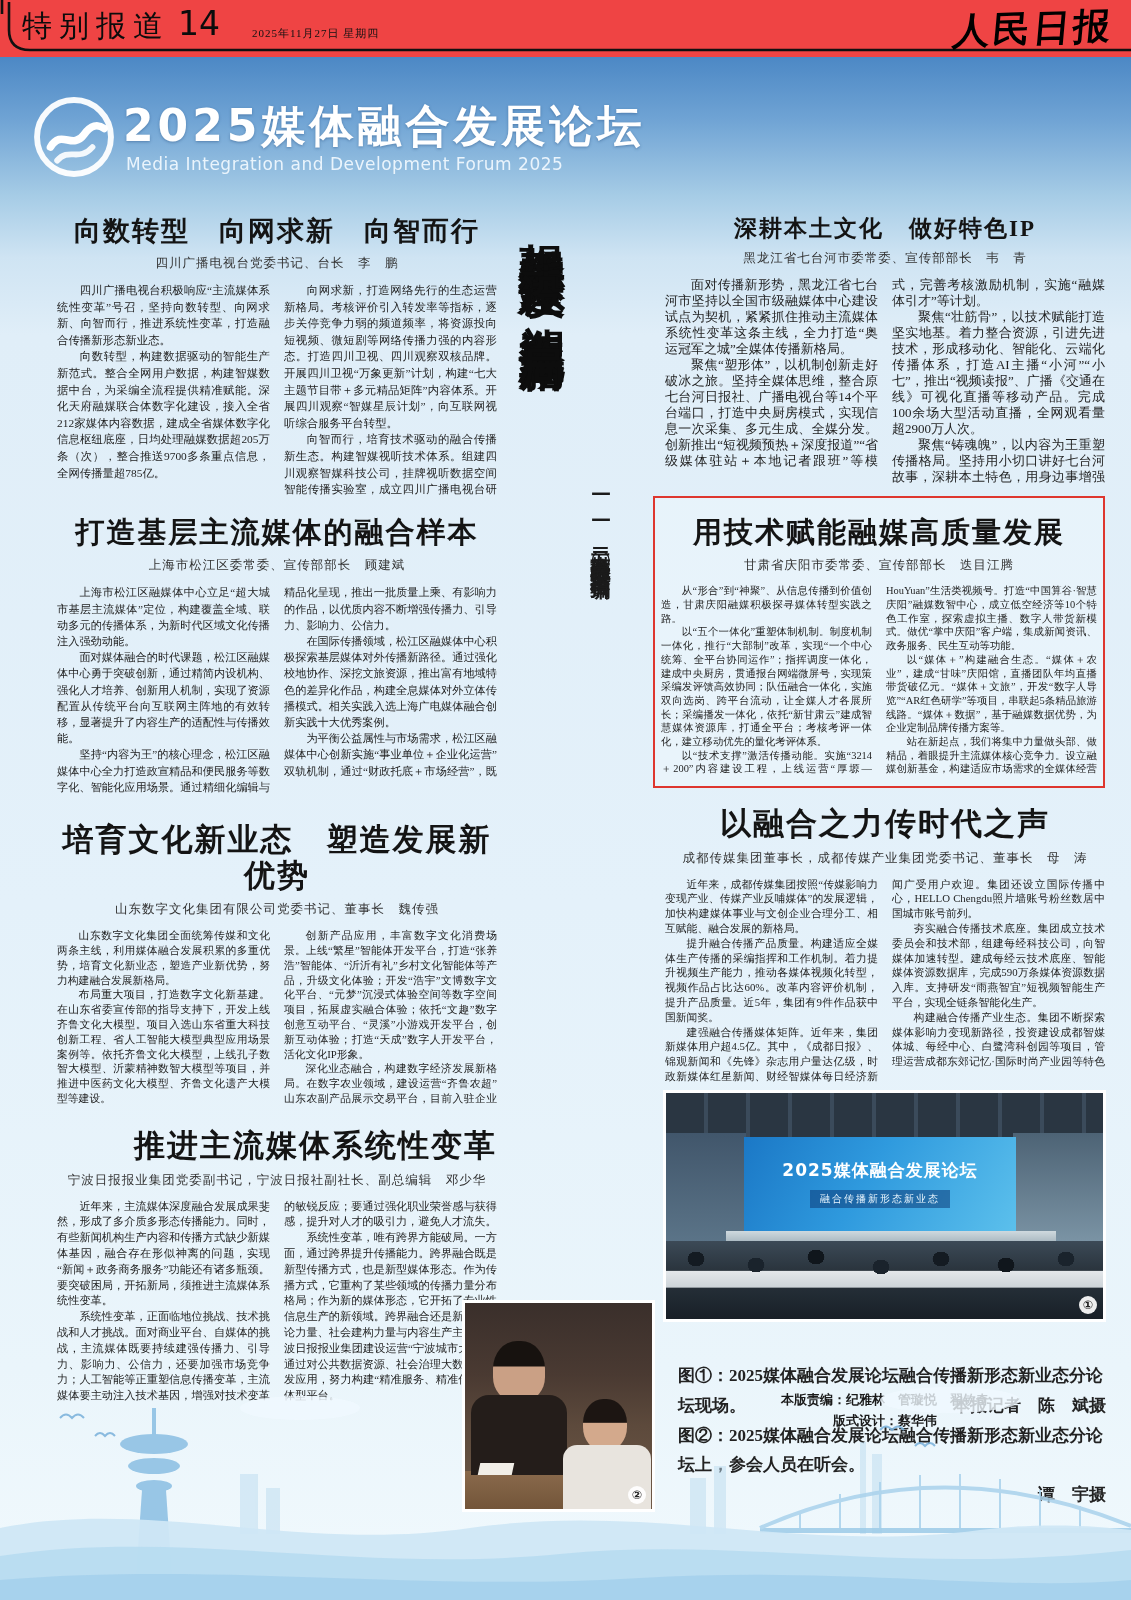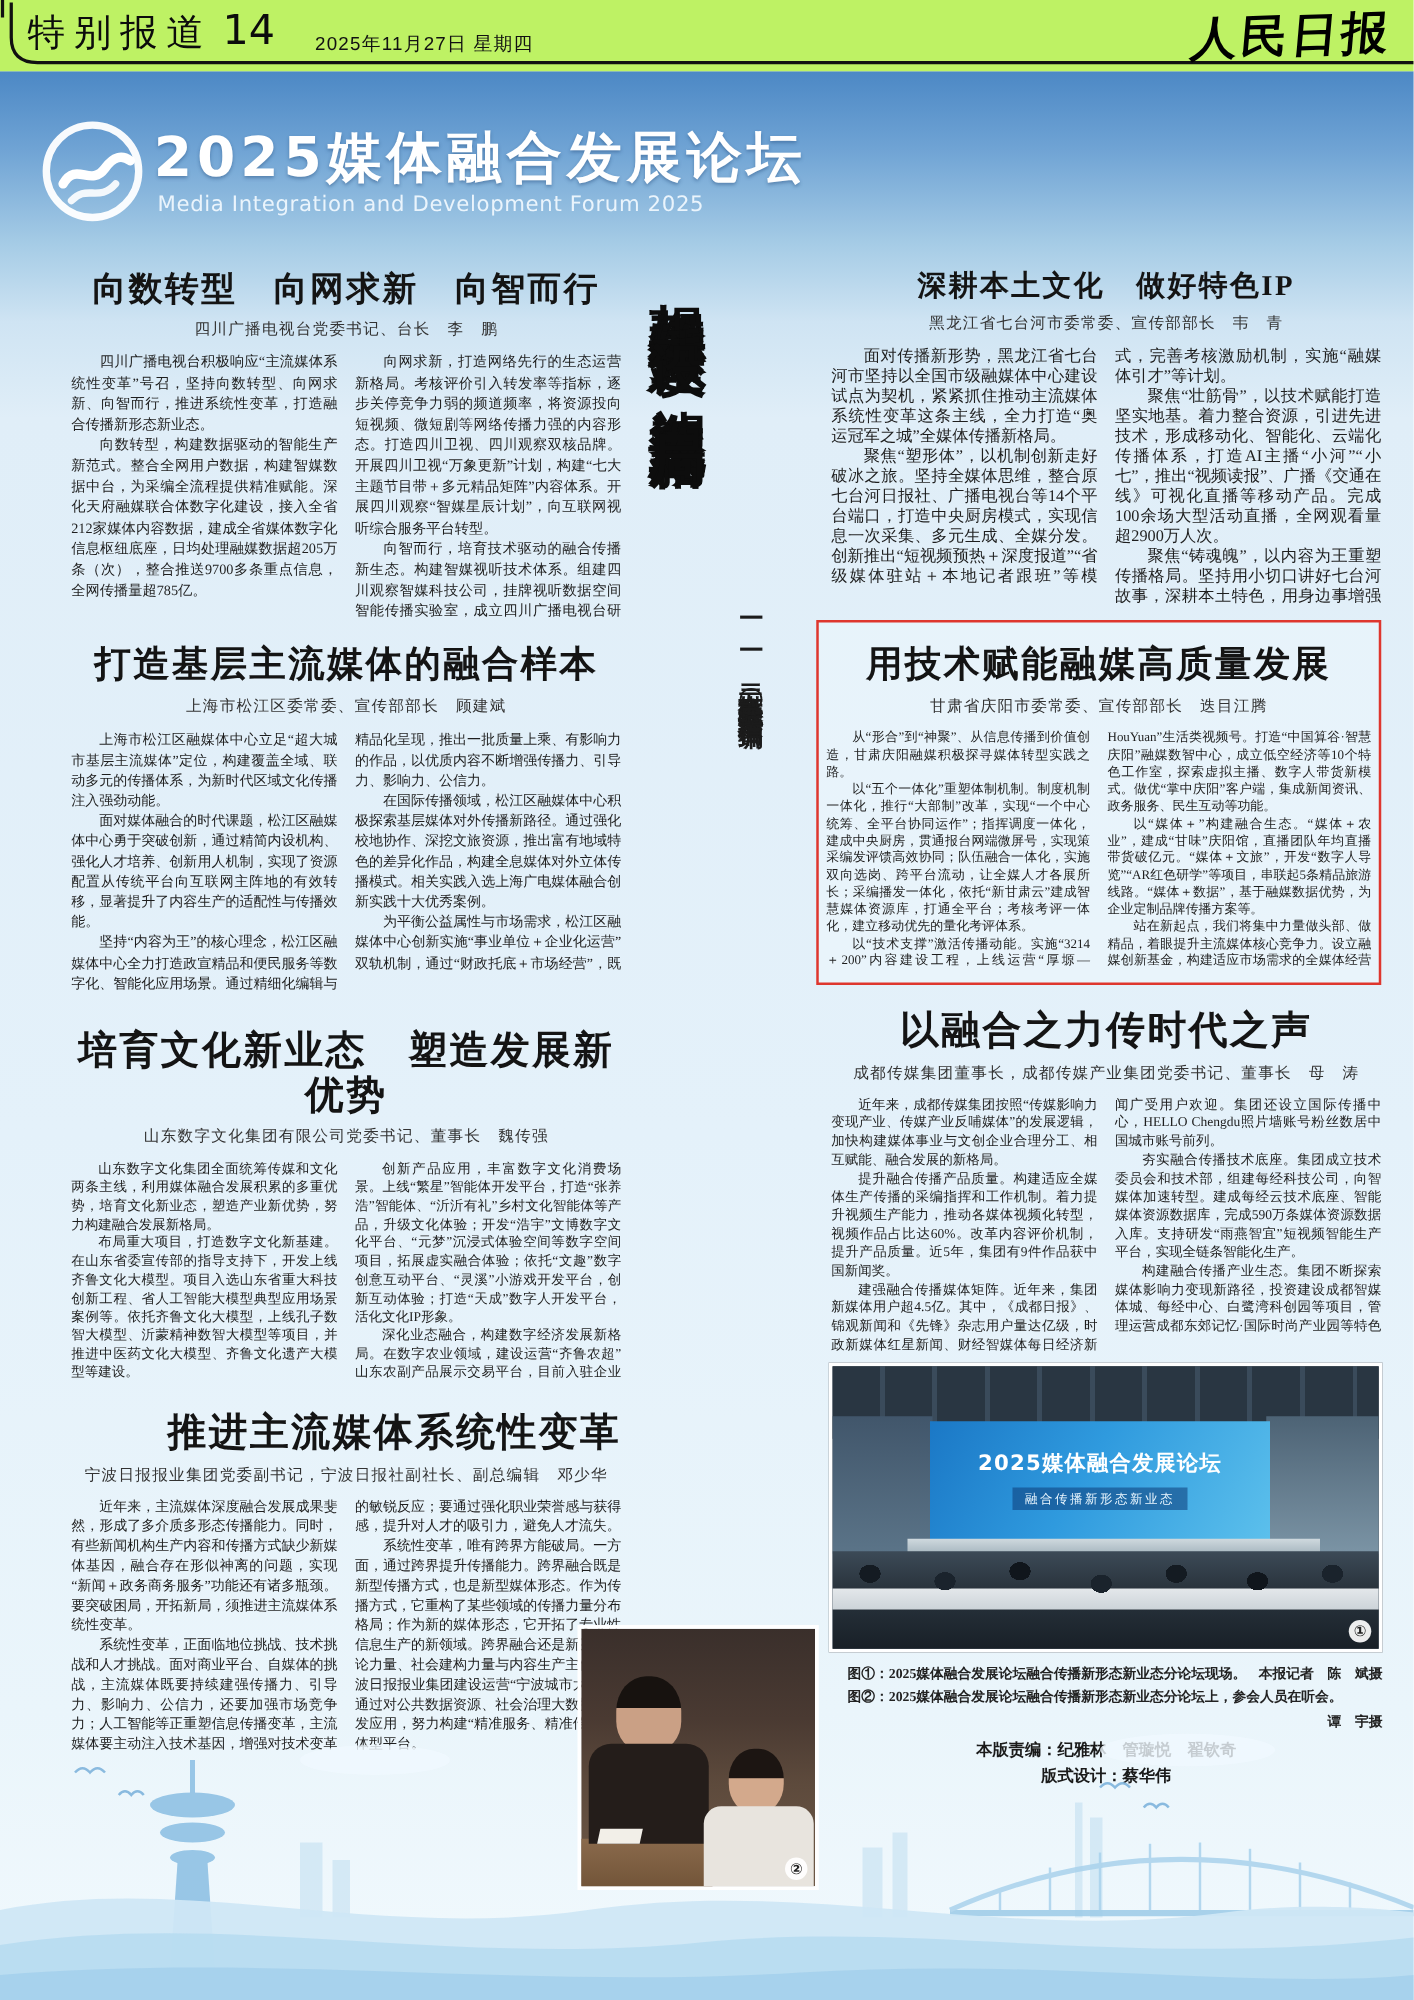--- a/index.html
+++ b/index.html
@@ -1,25 +1,25 @@
 <!DOCTYPE html>
 <html lang="zh"><head>
 <meta charset="utf-8">
 <style>
   html,body{margin:0;padding:0;}
   body{width:1131px;height:1600px;position:relative;overflow:hidden;
        font-family:"Liberation Serif",serif;background:#fff;}
   .abs{position:absolute;}
 
   
-  #header{left:0;top:0;width:1131px;height:57px;background:#bef264;z-index:5;}
+  #header{left:0;top:0;width:1131px;height:57px;background:#ef4444;z-index:5;}
   #section-title{left:22px;top:6px;font-family:"DejaVu Sans",sans-serif;
       font-size:30px;letter-spacing:7px;color:#0c0c0c;}
   #page-num{left:178px;top:4px;font-family:"DejaVu Sans",sans-serif;font-size:33px;color:#0c0c0c;}
-  #page-date{left:252px;top:26px;font-family:Liberation Sans, sans-serif;font-size:15px;
+  #page-date{left:252px;top:26px;font-family:Liberation Serif, serif;font-size:11px;
       letter-spacing:1px;color:#111;}
   #masthead{right:18px;top:4px;font-family:"DejaVu Serif",serif;font-weight:bold;
       font-size:37px;color:#000;transform:skewX(-7deg) rotate(-2deg);letter-spacing:3px;}
   #header-rule{left:0;top:0;width:1131px;height:57px;}
 
   
   #canvas{left:0;top:57px;width:1131px;height:1543px;
       background:linear-gradient(180deg,#4c88c5 0%, #6fa3d4 4%, #a6cce6 9%,
                  #cfe4f3 13%, #e0eef8 18%, #e4f1fa 55%, #eaf5fb 85%, #f1f9fd 100%);}
 
@@ -95,21 +95,21 @@
   .p2-head2{position:absolute;left:118px;top:96px;width:44px;height:52px;border-radius:46%;
       background:linear-gradient(180deg,#1c1512 0 45%,#d3a98c 46%);}
   .p2-body2{position:absolute;left:98px;top:142px;width:88px;height:70px;border-radius:14px 14px 0 0;
       background:#e8e4de;}
   .p2-table{position:absolute;left:0;top:168px;width:105px;height:44px;
       background:linear-gradient(180deg,#8a6a4c,#6f5236);}
   .p2-card{position:absolute;left:14px;top:160px;width:34px;height:12px;background:#f2efe8;
       transform:skewX(-12deg);}
 
   
-  #captions{left:678px;top:1330px;width:428px;font-size:11px;font-weight:bold;
+  #captions{left:678px;top:1361px;width:428px;font-size:17px;font-weight:bold;
       color:#222;line-height:1.75;}
   #captions p{margin:0;}
   #page-credits{left:665px;top:1390px;width:440px;text-align:center;font-size:13px;
       font-weight:bold;color:#1a1a1a;line-height:1.6;}
 
   
   #illustration{left:0;top:1378px;width:1131px;height:222px;z-index:1;}
 </style>
 </head>
 <body>

